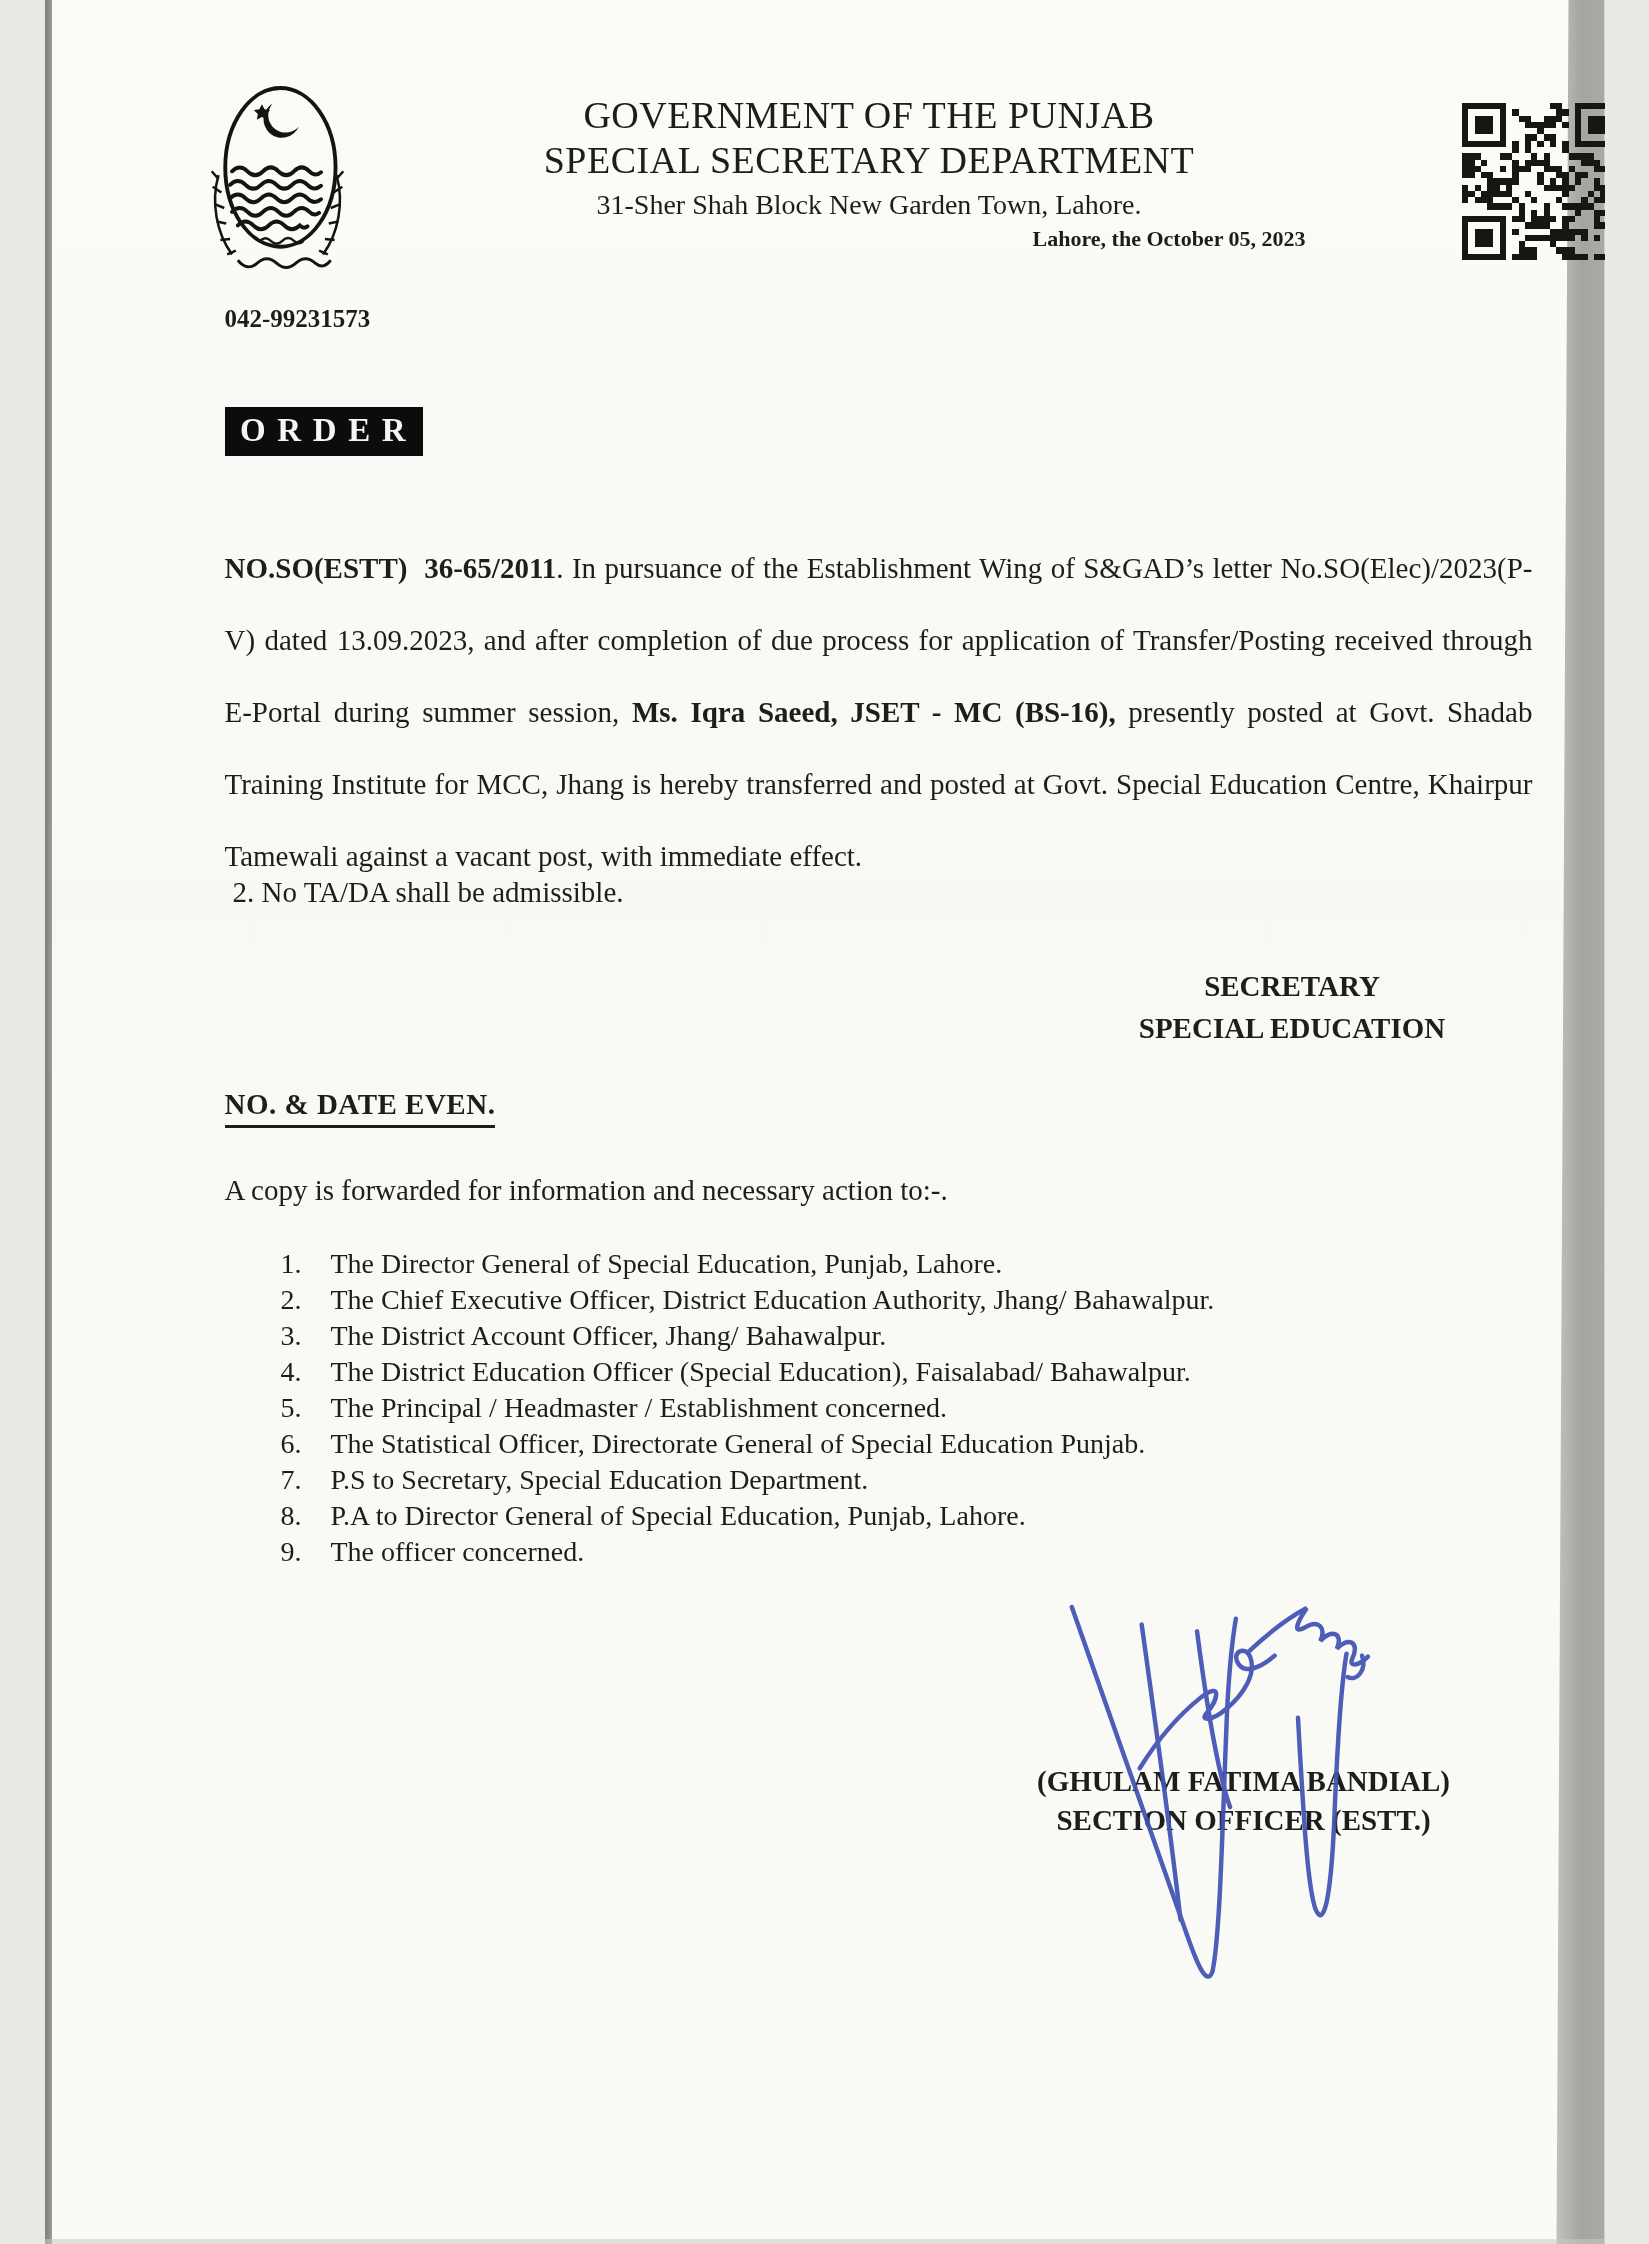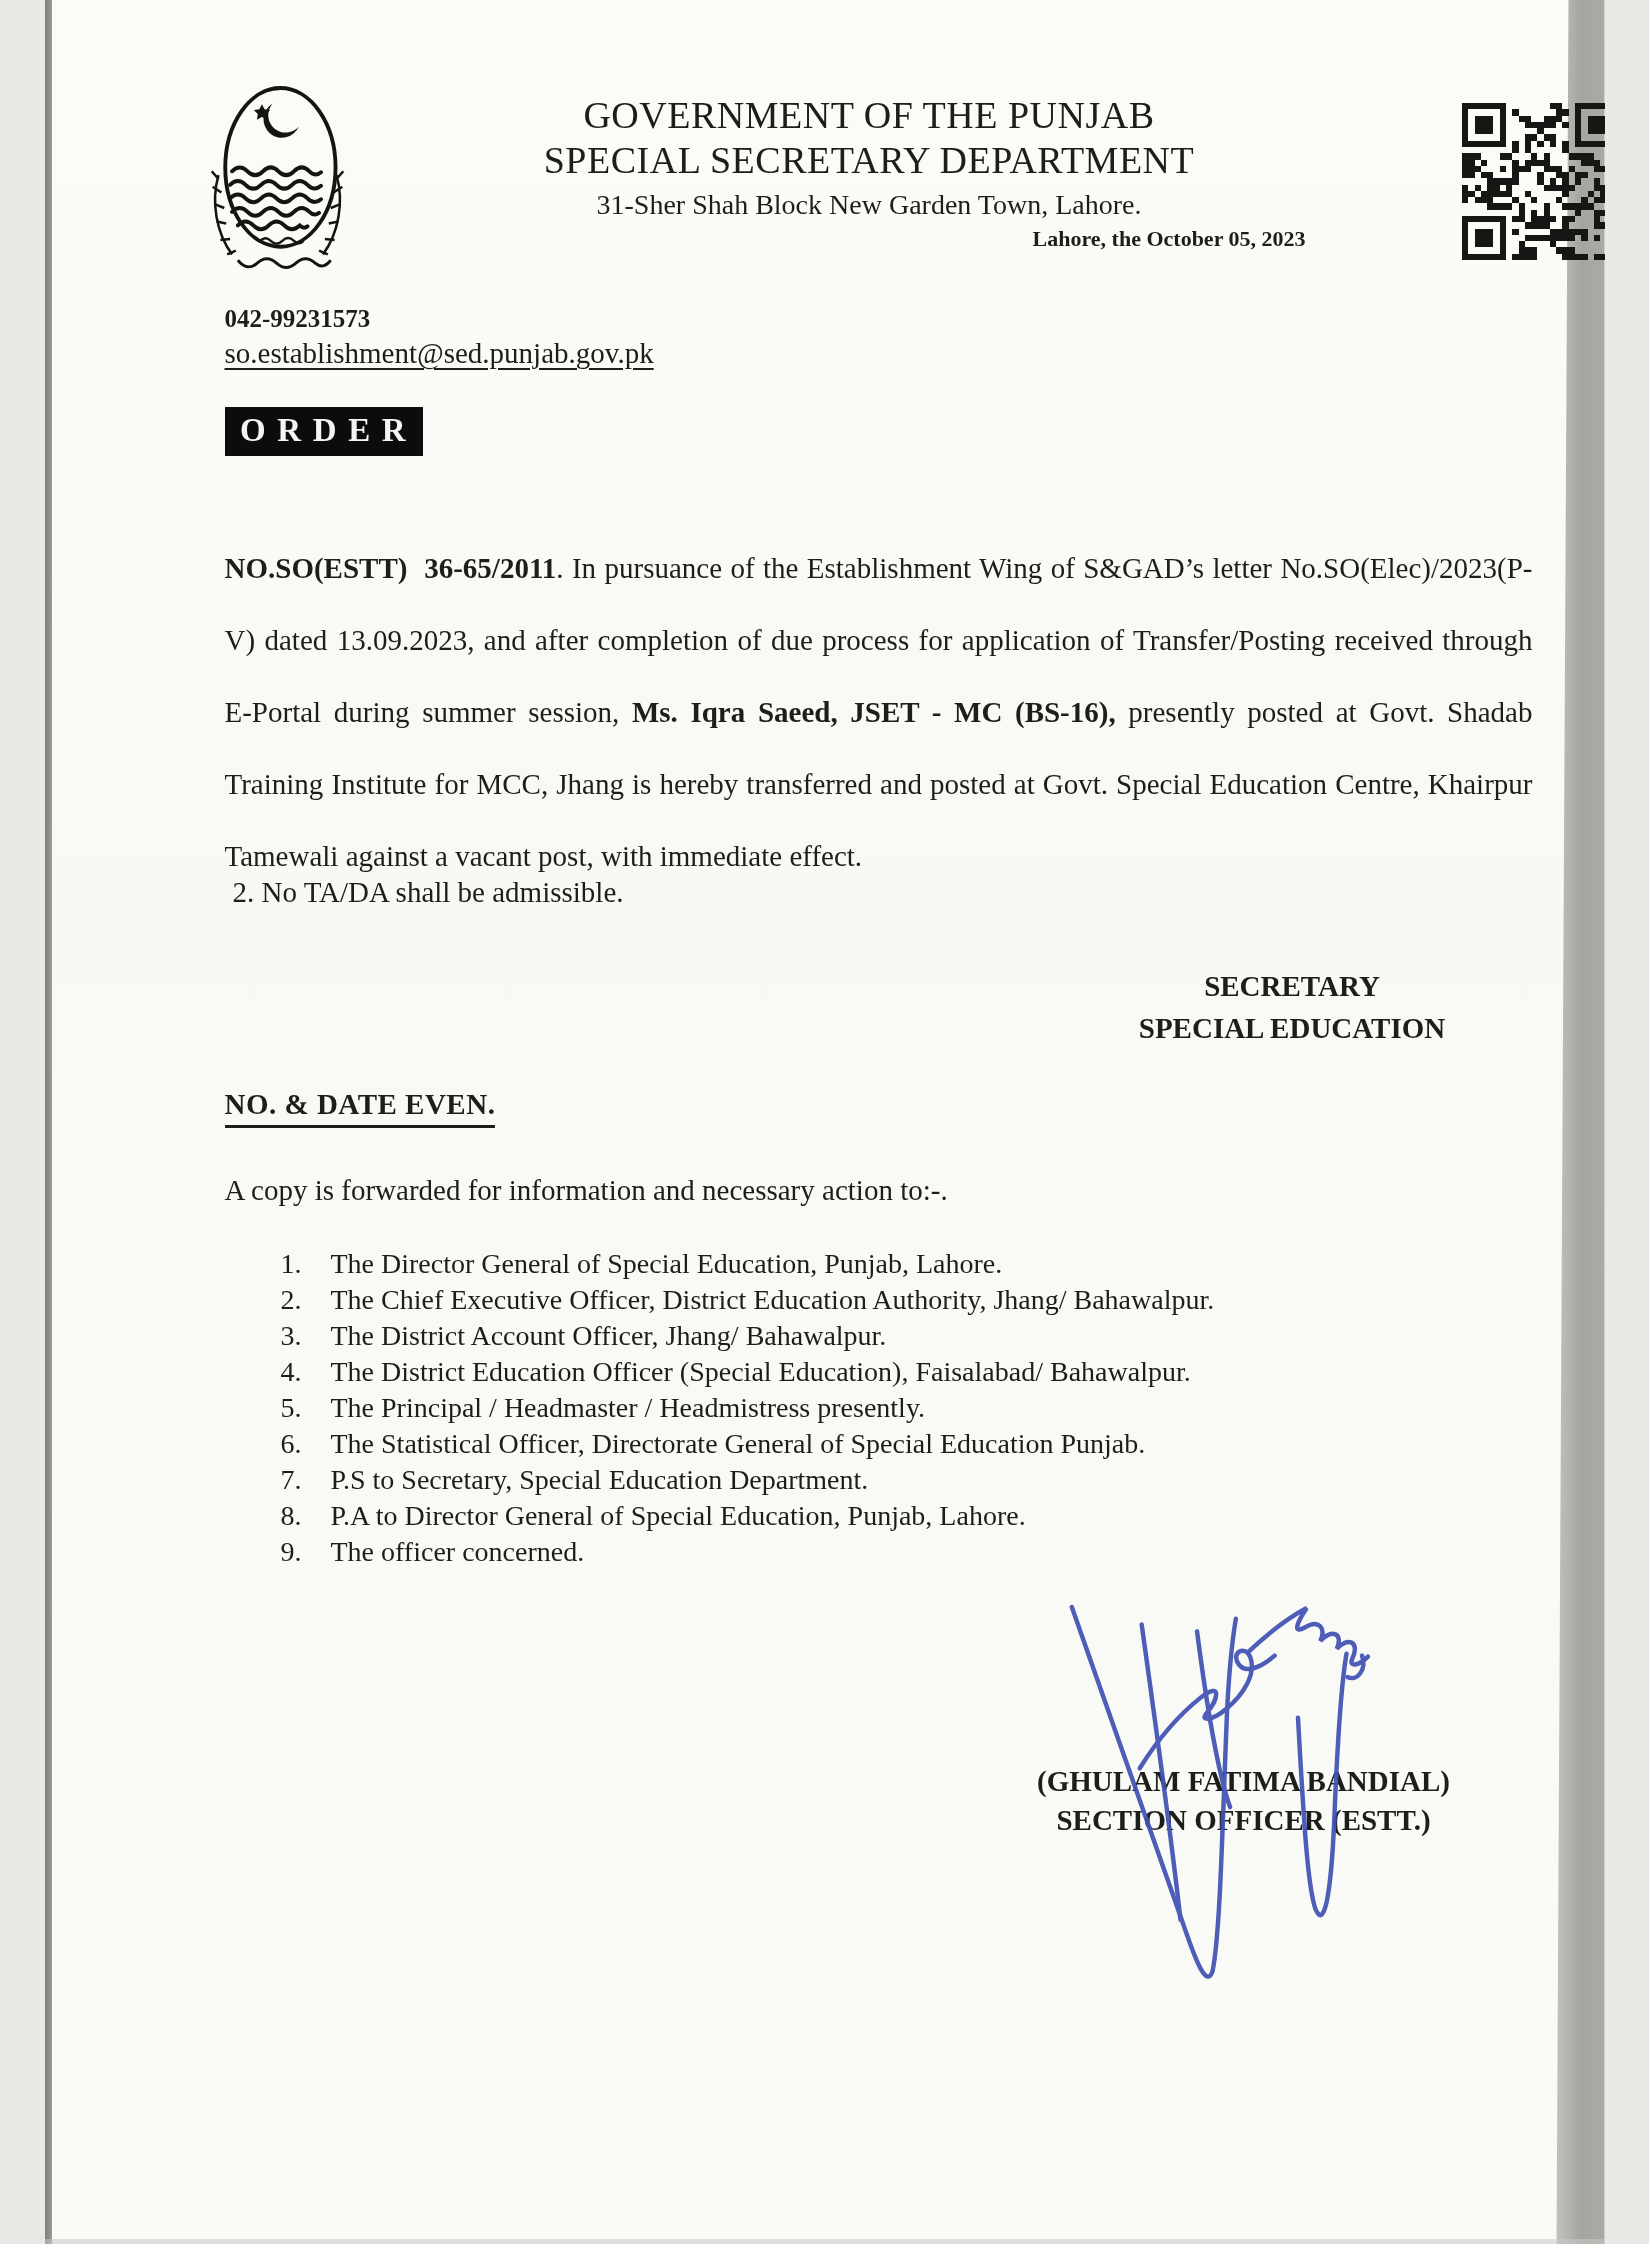--- a/index.html
+++ b/index.html
@@ -397,21 +397,20 @@
       <rect x="16" y="24" width="1" height="1" fill="#161614"></rect>
       <rect x="17" y="24" width="1" height="1" fill="#161614"></rect>
       <rect x="18" y="24" width="1" height="1" fill="#161614"></rect>
       <rect x="19" y="24" width="1" height="1" fill="#161614"></rect>
       <rect x="21" y="24" width="1" height="1" fill="#161614"></rect>
       <rect x="22" y="24" width="1" height="1" fill="#161614"></rect>
     </svg>
 
   <div class="contact">
     <div class="phone">042-99231573</div>
-    <div class="email">so.establishment@sed.punjab.gov.pk</div>
   </div>
 
   <div class="order-badge">ORDER</div>
 
   <p class="para"><span class="b">NO.SO(ESTT)&nbsp; 36-65/2011</span><span>. In pursuance of the Establishment Wing of S&amp;GAD’s letter No.SO(Elec)/2023(P-V) dated 13.09.2023, and after completion of due process for application of Transfer/Posting received through E-Portal during summer session, </span><span class="b">Ms. Iqra Saeed, JSET - MC (BS-16),</span><span> presently posted at Govt. Shadab Training Institute for MCC, Jhang is hereby transferred and posted at Govt. Special Education Centre, Khairpur Tamewali against a vacant post, with immediate effect.</span></p>
 
   <div class="clause2">2. No TA/DA shall be admissible.</div>
 
   <div class="sec-block">
     <div>SECRETARY</div>
@@ -424,21 +423,21 @@
   <ol class="recipients">
 
       <li>The Director General of Special Education, Punjab, Lahore.</li>
 
       <li>The Chief Executive Officer, District Education Authority, Jhang/ Bahawalpur.</li>
 
       <li>The District Account Officer, Jhang/ Bahawalpur.</li>
 
       <li>The District Education Officer (Special Education), Faisalabad/ Bahawalpur.</li>
 
-      <li>The Principal / Headmaster / Headmistress presently.</li>
+      <li>The Principal / Headmaster / Establishment concerned.</li>
 
       <li>The Statistical Officer, Directorate General of Special Education Punjab.</li>
 
       <li>P.S to Secretary, Special Education Department.</li>
 
       <li>P.A to Director General of Special Education, Punjab, Lahore.</li>
 
       <li>The officer concerned.</li>
     </ol>
 

